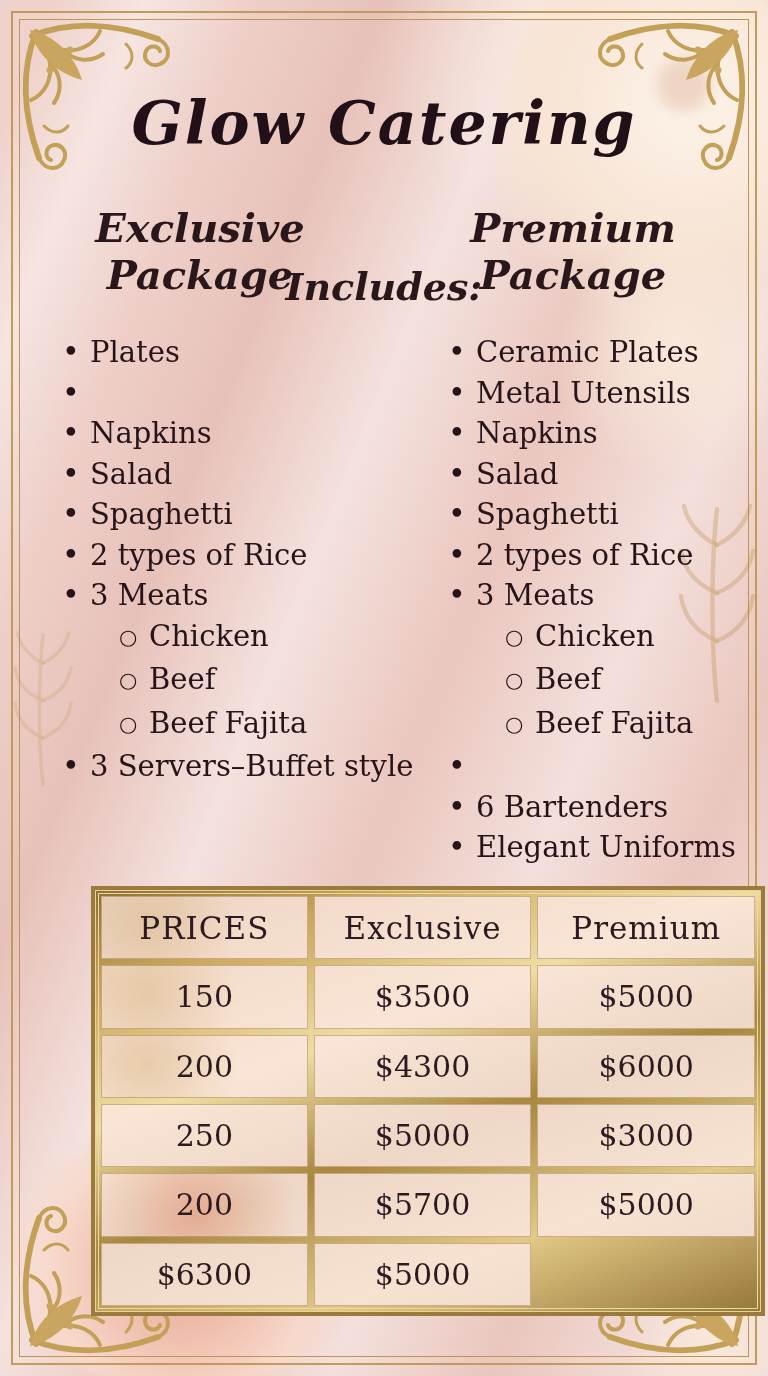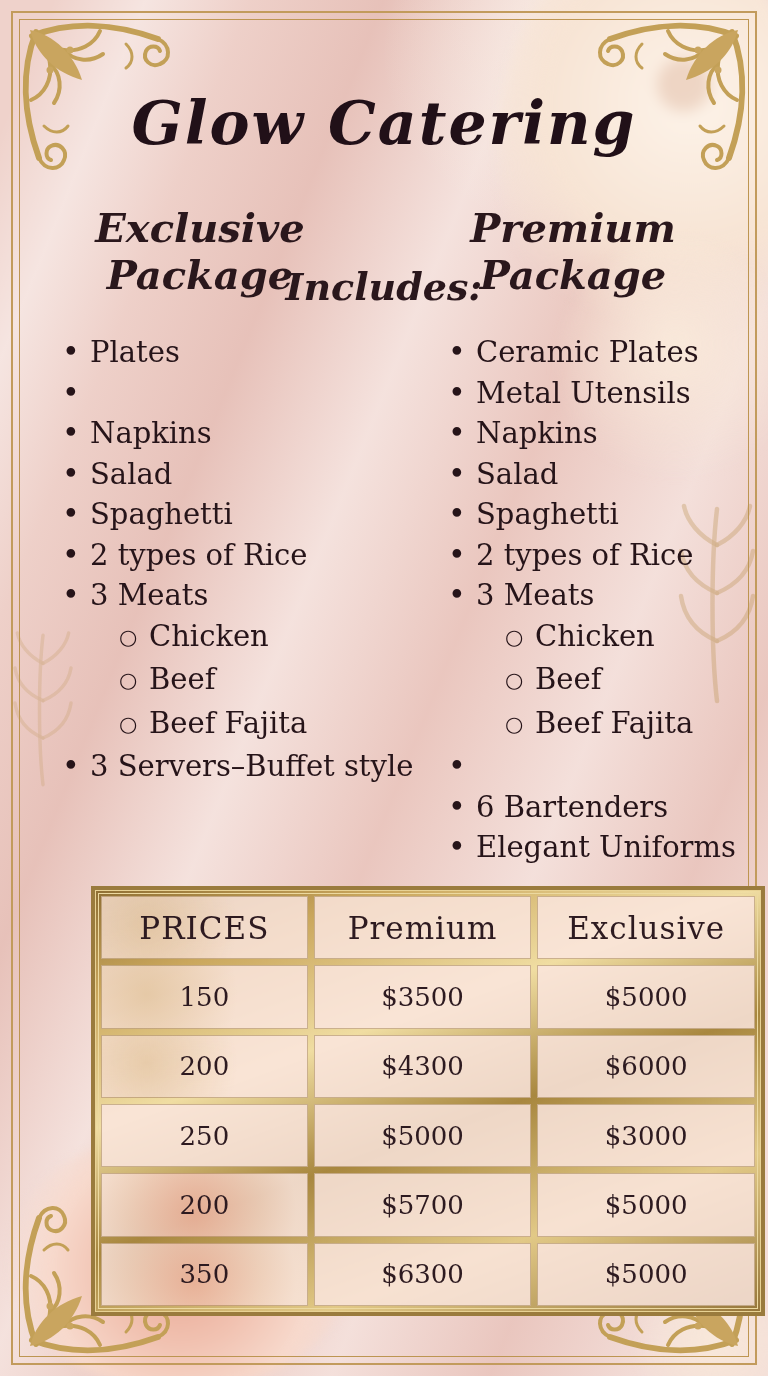--- a/index.html
+++ b/index.html
@@ -62,21 +62,21 @@
   
   .ptable{position:absolute;left:48px;top:886px;width:674px;height:430px;box-sizing:border-box;
     border:4px solid #9a7b3d;
     outline:1px solid #ecd9a0;outline-offset:-8px;
     background:linear-gradient(160deg,#8f6f33,#caa75d 16%,#f0dda2 36%,#a8873f 55%,#e2c987 76%,#96763a);
     box-shadow:0 0 0 1px #e8d294 inset;
     display:grid;grid-template-columns:0.95fr 1fr 1fr;grid-template-rows:repeat(6,1fr);
     gap:6px;padding:6px;margin-left:43px;}
   .cell{display:flex;align-items:center;justify-content:center;
     background:rgba(250,229,222,0.85);
-    font-size:26px;color:#2d1a20;box-shadow:0 0 0 1px rgba(146,114,56,0.45) inset;}
+    font-size:30px;color:#2d1a20;box-shadow:0 0 0 1px rgba(146,114,56,0.45) inset;}
   .cell.head{font-size:31px;letter-spacing:1px;}
   .cell.leafbg{background:
       radial-gradient(circle at 22% 45%, rgba(206,168,106,0.38) 0%, rgba(206,168,106,0) 55%),
       rgba(250,229,222,0.85);}
   .cell.rosebg{background:
       radial-gradient(circle at 45% 60%, rgba(238,178,160,0.85) 0%, rgba(247,216,206,0.8) 55%, rgba(250,229,222,0.85) 85%);}
   .hidden-defs{position:absolute;width:0;height:0;overflow:hidden;}
 </style>
 </head>
 <body>
@@ -243,35 +243,34 @@
       <span class="tx">6 Bartenders</span>
     </div>
   <div class="li">
       <span class="mk">•</span>
       <span class="tx">Elegant Uniforms</span>
     </div>
 </div>
 
 <div class="ptable">
   <div class="cell head leafbg">PRICES</div>
+  <div class="cell head">Exclusive</div>
   <div class="cell head">Premium</div>
-  <div class="cell head">Exclusive</div>
 
   <div class="cell leafbg">150</div>
   <div class="cell">$3500</div>
   <div class="cell">$5000</div>
 
   <div class="cell leafbg">200</div>
   <div class="cell">$4300</div>
   <div class="cell">$6000</div>
 
   <div class="cell">250</div>
   <div class="cell">$5000</div>
   <div class="cell">$3000</div>
 
   <div class="cell rosebg">200</div>
   <div class="cell">$5700</div>
   <div class="cell">$5000</div>
 
-  <div class="cell rosebg">350</div>
   <div class="cell">$6300</div>
   <div class="cell">$5000</div>
 </div>
 
 </body></html>

